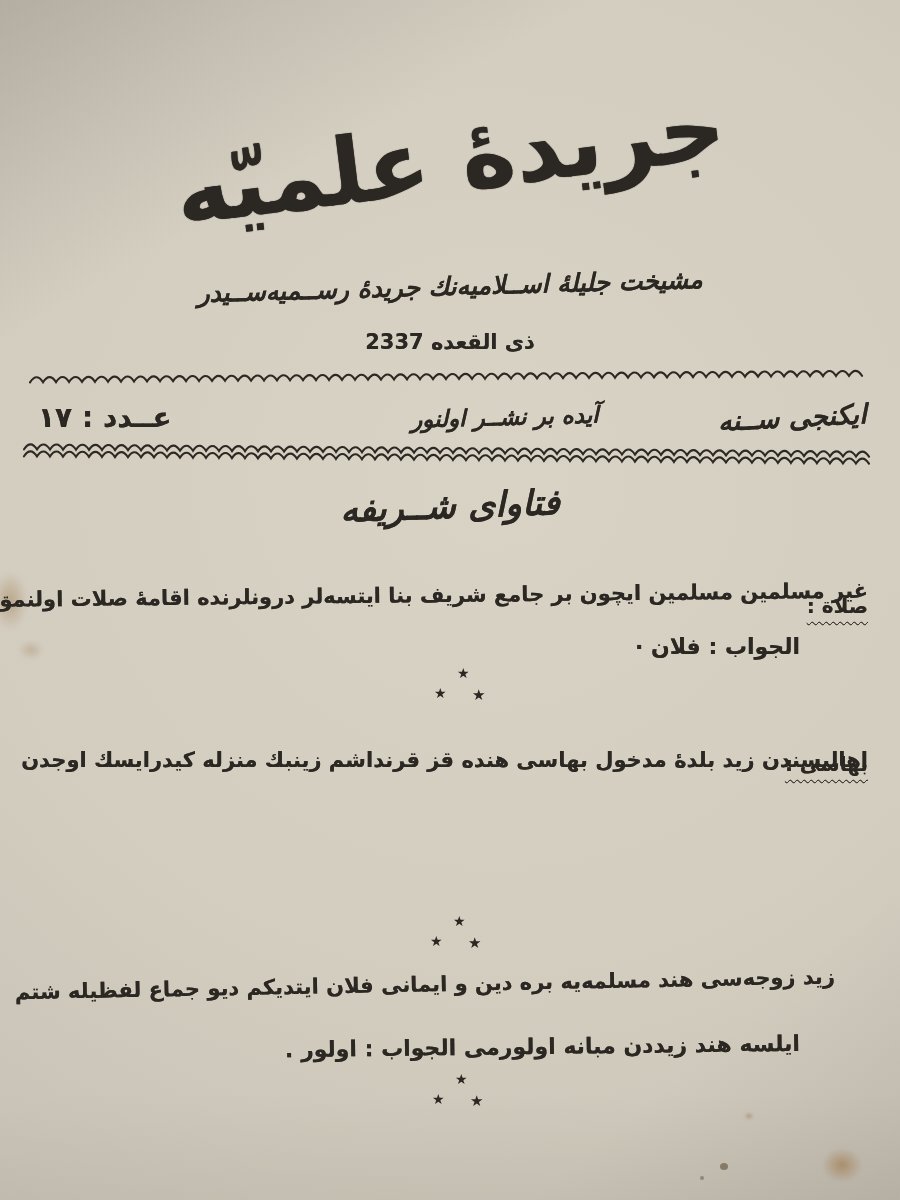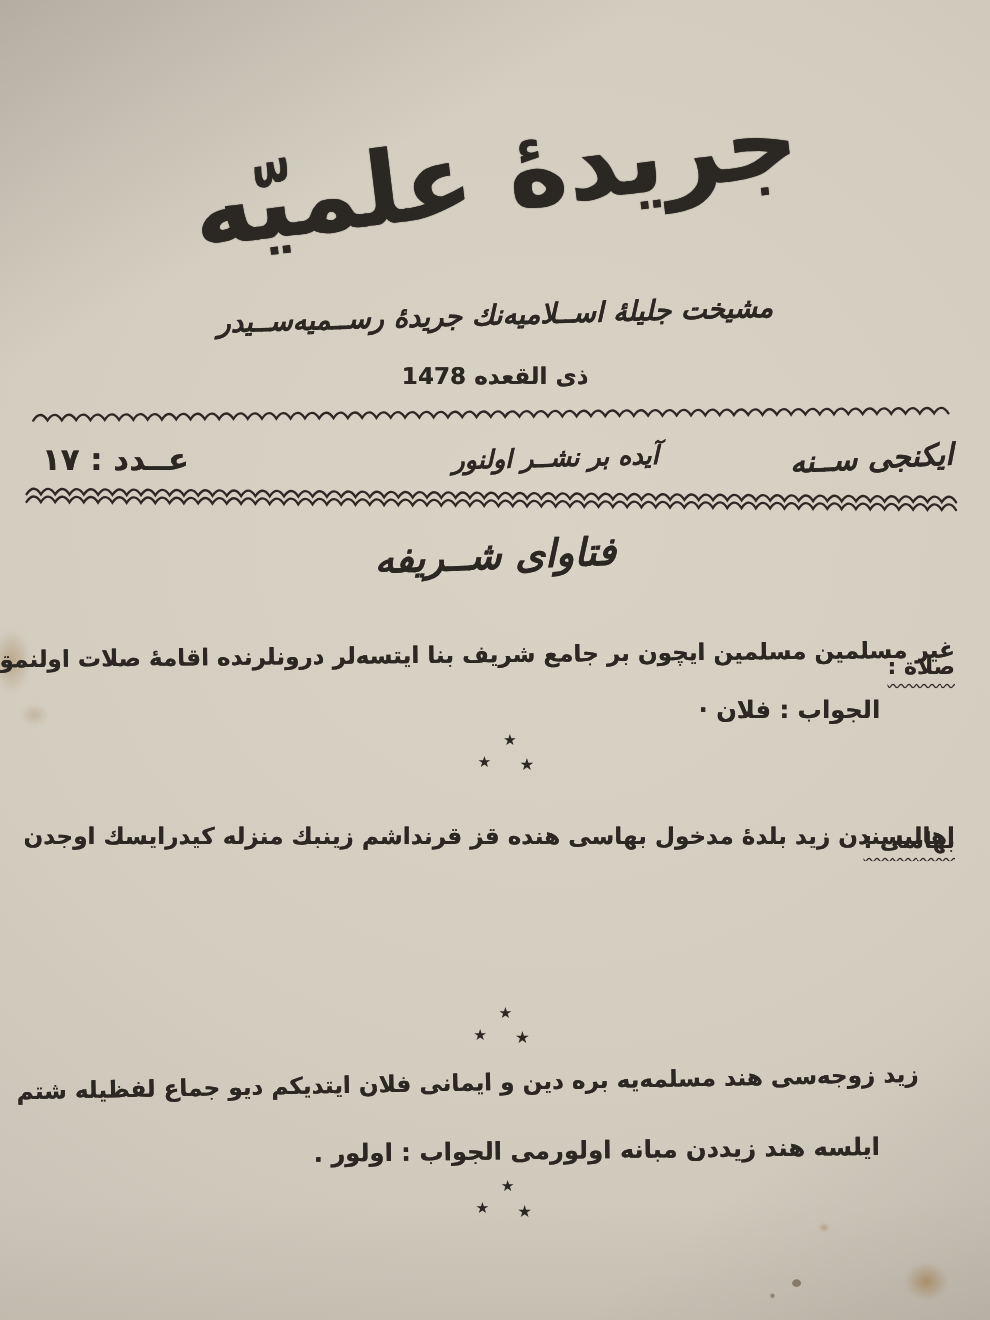--- a/index.html
+++ b/index.html
@@ -100,21 +100,21 @@
 
   <div class="stain stain-left-edge"></div>
   <div class="stain fox1"></div>
   <div class="stain stain-bottom-right"></div>
   <div class="stain speck1"></div>
   <div class="stain speck2"></div>
   <div class="stain speck3"></div>
 
   <div class="abs title ink">جريدهٔ علميّه</div>
   <div class="abs subtitle ink">مشيخت جليلهٔ اســلاميه‌نك جريدهٔ رســميه‌ســيدر</div>
-  <div class="abs hijri-date ink">ذى القعده 1478</div>
+  <div class="abs hijri-date ink">ذى القعده 2337</div>
 
   <svg class="abs wave1" width="848" height="16" viewBox="0 0 848 16">
       <path d="M2 10 q6.5 -10 13 0 q6.5 -10 13 0 q6.5 -10 13 0 q6.5 -10 13 0 q6.5 -10 13 0 q6.5 -10 13 0 q6.5 -10 13 0 q6.5 -10 13 0 q6.5 -10 13 0 q6.5 -10 13 0 q6.5 -10 13 0 q6.5 -10 13 0 q6.5 -10 13 0 q6.5 -10 13 0 q6.5 -10 13 0 q6.5 -10 13 0 q6.5 -10 13 0 q6.5 -10 13 0 q6.5 -10 13 0 q6.5 -10 13 0 q6.5 -10 13 0 q6.5 -10 13 0 q6.5 -10 13 0 q6.5 -10 13 0 q6.5 -10 13 0 q6.5 -10 13 0 q6.5 -10 13 0 q6.5 -10 13 0 q6.5 -10 13 0 q6.5 -10 13 0 q6.5 -10 13 0 q6.5 -10 13 0 q6.5 -10 13 0 q6.5 -10 13 0 q6.5 -10 13 0 q6.5 -10 13 0 q6.5 -10 13 0 q6.5 -10 13 0 q6.5 -10 13 0 q6.5 -10 13 0 q6.5 -10 13 0 q6.5 -10 13 0 q6.5 -10 13 0 q6.5 -10 13 0 q6.5 -10 13 0 q6.5 -10 13 0 q6.5 -10 13 0 q6.5 -10 13 0 q6.5 -10 13 0 q6.5 -10 13 0 q6.5 -10 13 0 q6.5 -10 13 0 q6.5 -10 13 0 q6.5 -10 13 0 q6.5 -10 13 0 q6.5 -10 13 0 q6.5 -10 13 0 q6.5 -10 13 0 q6.5 -10 13 0 q6.5 -10 13 0 q6.5 -10 13 0 q6.5 -10 13 0 q6.5 -10 13 0 q6.5 -10 13 0" fill="none" stroke="#2c2823" stroke-width="2.1" stroke-linecap="round"></path>
     </svg>
 
   <div class="abs info-row">
     <div class="year-label ink">ايكنجى ســنه</div>
     <div class="freq-label ink">آيده بر نشــر اولنور</div>
     <div class="issue-label ink">عــدد : ١٧</div>
   </div>

